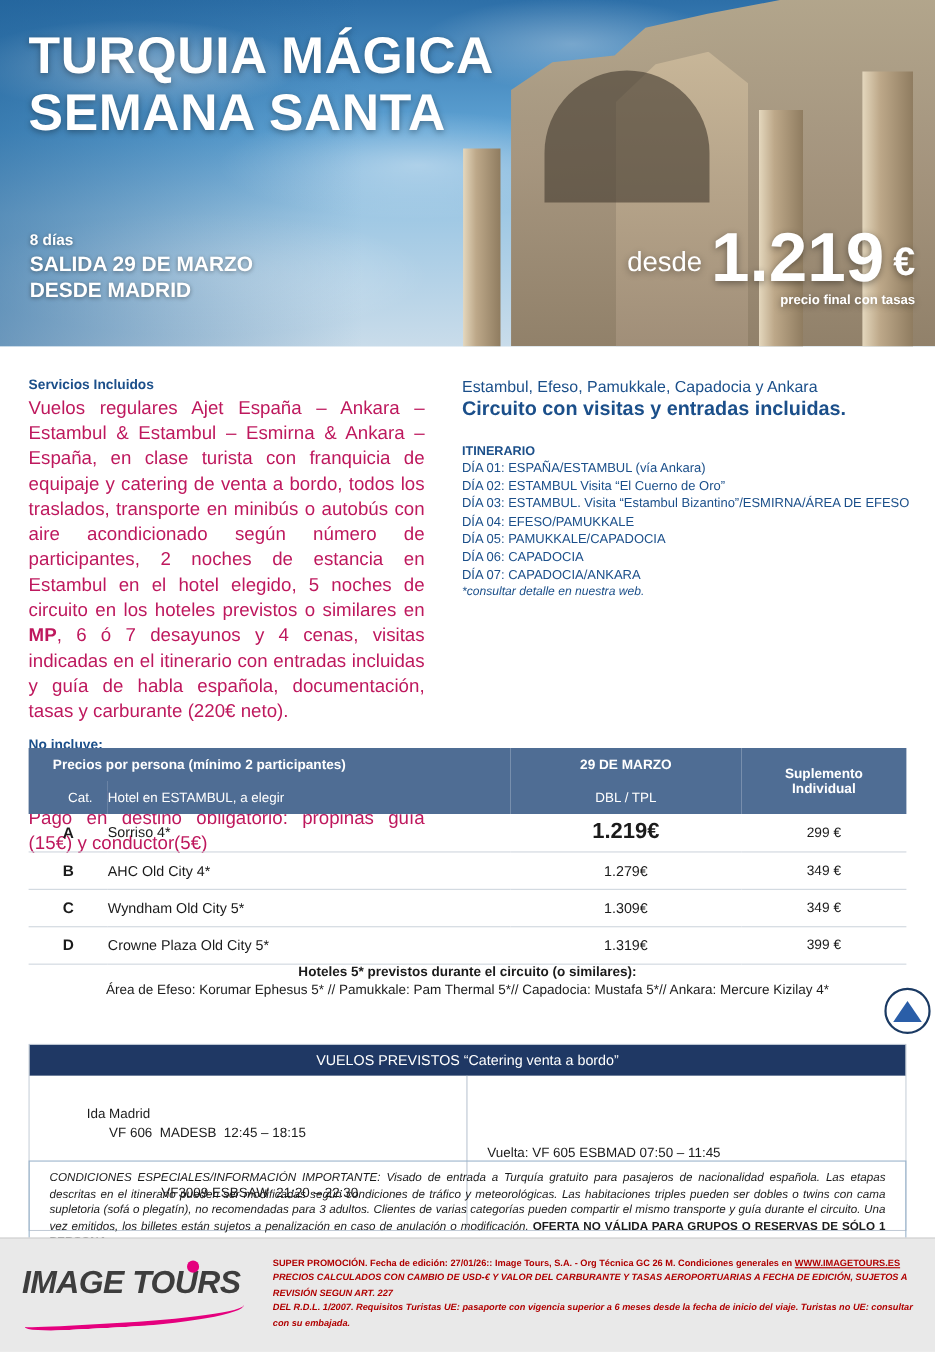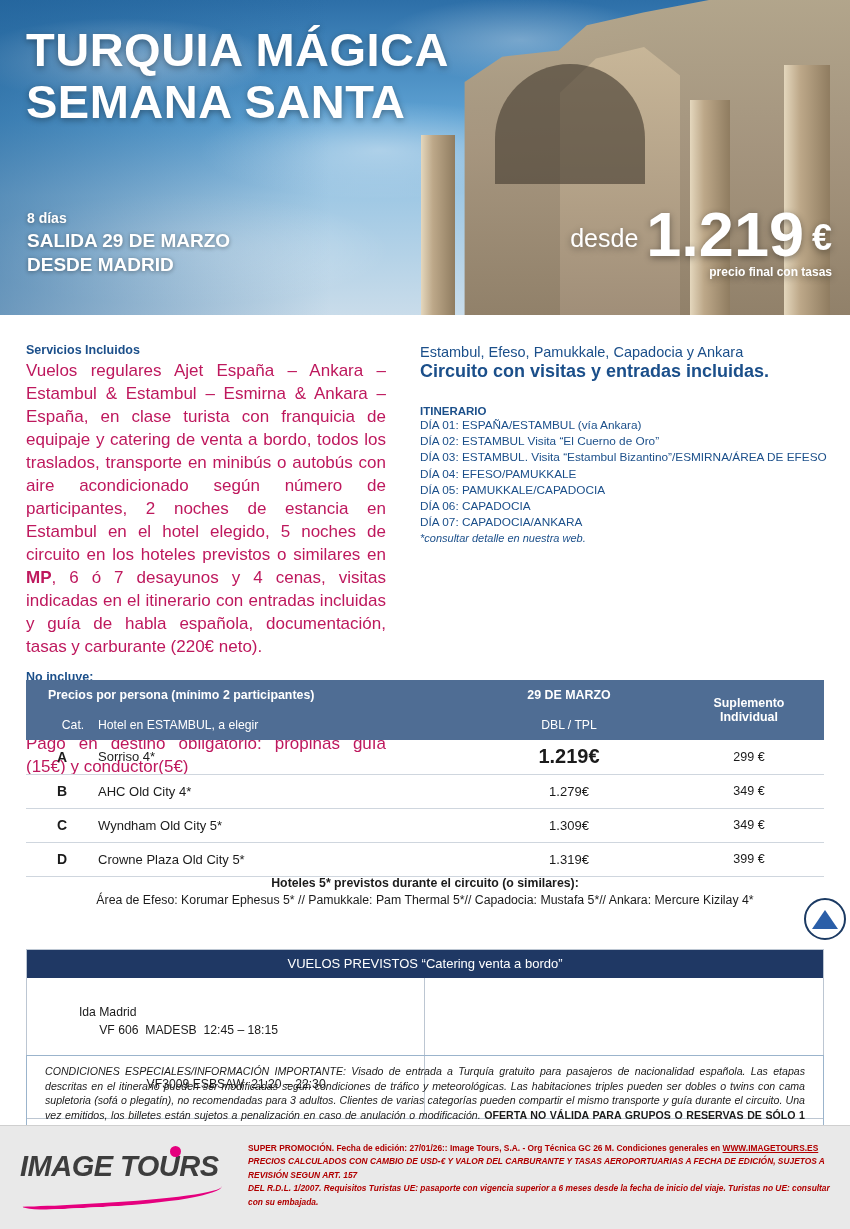--- a/index.html
+++ b/index.html
@@ -306,30 +306,33 @@
     <div class="flights-body">
       <div class="fl-left">
         <div class="fl-row">
           <span>Ida Madrid</span>
           &nbsp;&nbsp;&nbsp;&nbsp;&nbsp;&nbsp;<span>VF 606  MADESB  12:45 – 18:15</span>
         </div>
         <div class="fl-row">
           &nbsp;&nbsp;&nbsp;&nbsp;&nbsp;&nbsp;&nbsp;&nbsp;&nbsp;&nbsp;&nbsp;&nbsp;&nbsp;&nbsp;&nbsp;&nbsp;&nbsp;&nbsp;&nbsp;&nbsp;<span>VF3009 ESBSAW  21:20 – 22:30</span>
         </div>
       </div>
+      <div class="fl-right">
+        <span>Vuelta: VF 605 ESBMAD   07:50 – 11:45</span>
+      </div>
     </div>
   </div>
 
   <div class="conditions"><span>CONDICIONES ESPECIALES/INFORMACIÓN IMPORTANTE: Visado de entrada a Turquía gratuito para pasajeros de nacionalidad española. Las etapas descritas en el itinerario pueden ser modificadas según condiciones de tráfico y meteorológicas. Las habitaciones triples pueden ser dobles o twins con cama supletoria (sofá o plegatín), no recomendadas para 3 adultos. Clientes de varias categorías pueden compartir el mismo transporte y guía durante el circuito. Una vez emitidos, los billetes están sujetos a penalización en caso de anulación o modificación. </span><b>OFERTA NO VÁLIDA PARA GRUPOS O RESERVAS DE SÓLO 1 PERSONA</b></div>
 </div>
 
 <div class="footer">
   <div class="logo">
     <span class="word">IMAGE TOURS</span>
     <div class="swoosh"></div>
     <div class="dot"></div>
   </div>
   <div class="footer-text">
     <span>SUPER PROMOCIÓN. Fecha de edición: 27/01/26::  Image Tours, S.A.  -  Org Técnica GC 26 M. Condiciones generales en </span><a href="#">WWW.IMAGETOURS.ES</a>
-    <div class="it">PRECIOS CALCULADOS CON CAMBIO DE USD-€ Y VALOR DEL CARBURANTE Y TASAS AEROPORTUARIAS A FECHA DE EDICIÓN, SUJETOS A REVISIÓN SEGUN ART. 157</div>
+    <div class="it">PRECIOS CALCULADOS CON CAMBIO DE USD-€ Y VALOR DEL CARBURANTE Y TASAS AEROPORTUARIAS A FECHA DE EDICIÓN, SUJETOS A REVISIÓN SEGUN ART. 227</div>
     <div class="it">DEL R.D.L. 1/2007. Requisitos Turistas UE: pasaporte con vigencia superior a 6 meses desde la fecha de inicio del viaje. Turistas no UE: consultar con su embajada.</div>
   </div>
 </div>
 
 </body></html>

